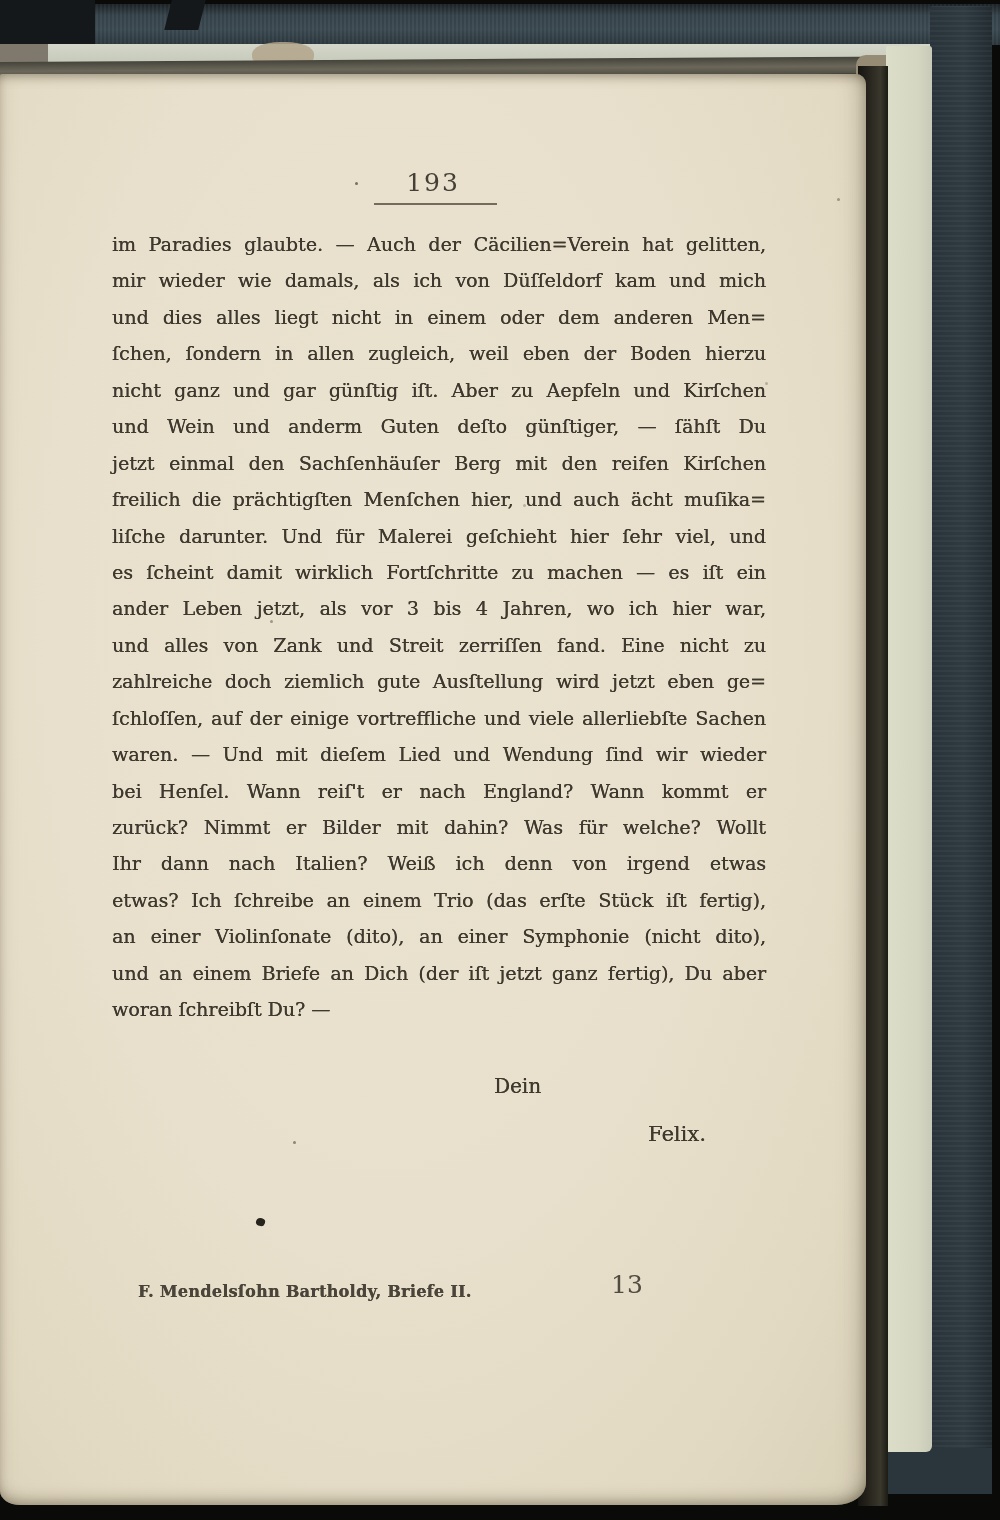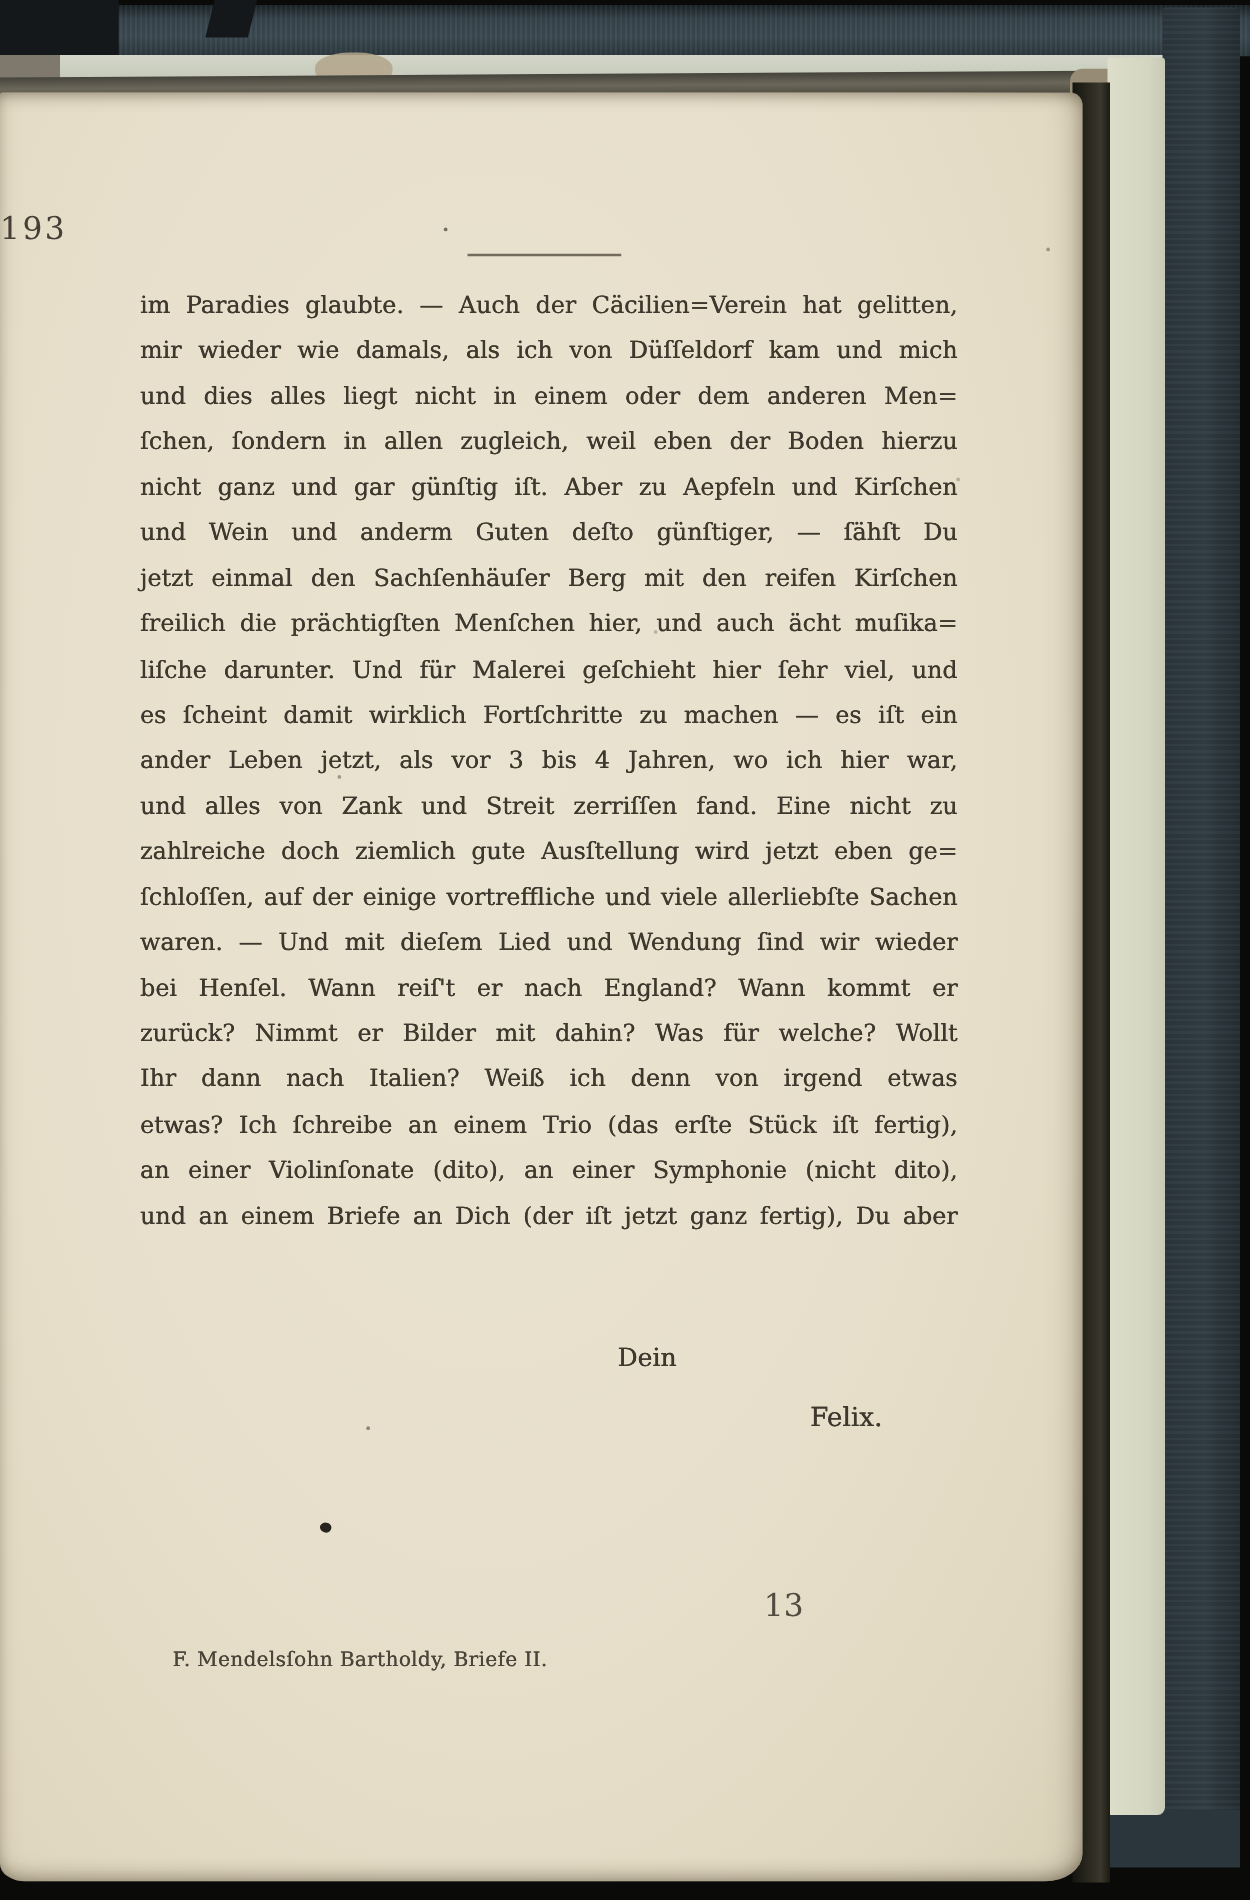--- a/index.html
+++ b/index.html
@@ -39,21 +39,21 @@
 
   
   .page{position:absolute;left:0;top:74px;width:866px;height:1431px;
     background:radial-gradient(ellipse at 45% 38%,#eae3d1 0%,#e8e0cc 50%,#e2d9c2 82%,#d9d0b8 100%);
     border-radius:2px 10px 30px 20px / 2px 10px 22px 14px;
     box-shadow:inset 0 7px 12px -6px rgba(80,70,50,.55),
                inset 0 -12px 18px -12px rgba(70,60,40,.6),
                inset -16px 0 26px -16px rgba(90,80,60,.55),
                inset 10px 0 24px -18px rgba(120,110,85,.4);}
 
-  .page-number{position:absolute;left:0;top:94px;width:866px;text-align:left;
+  .page-number{position:absolute;left:0;top:94px;width:866px;text-align:center;
     font-size:25px;letter-spacing:2px;color:#453f37;}
   .header-rule{position:absolute;left:374px;top:129px;width:123px;height:2px;background:#756b5c;}
 
   .letter-body{position:absolute;left:112px;top:152px;width:654px;color:#3e382e;
     font-size:19px;text-shadow:.25px 0 0 currentColor;}
   .bline{height:36.45px;line-height:36.45px;text-align:justify;text-align-last:justify;
     overflow:visible;white-space:normal;}
   .bline.last{text-align-last:left;}
 
   .valediction{position:absolute;left:494px;top:1000px;font-size:20px;color:#3e382e;
@@ -65,22 +65,22 @@
     border-radius:55% 45% 50% 50%;transform:rotate(20deg);}
   .specks{position:absolute;left:355px;top:108px;width:3px;height:3px;border-radius:50%;
     background:rgba(70,62,50,.7);
     box-shadow:482px 16px 0 rgba(90,80,62,.5),
                -85px 438px 0 rgba(100,90,70,.55),
                410px 200px 0 rgba(110,100,80,.4),
                -62px 959px 0 rgba(80,72,58,.6),
                168px 322px 0 rgba(115,105,85,.4);}
 
   .footer{position:absolute;left:0;top:1196px;width:866px;height:40px;color:#474138;}
-  .footer-booktitle{position:absolute;left:138px;top:12px;font-size:16px;font-weight:normal;
-    letter-spacing:.3px;color:#4a443a;text-shadow:.2px 0 0 currentColor;margin-top:36px;}
+  .footer-booktitle{position:absolute;left:138px;top:12px;font-size:16px;font-weight:bold;
+    letter-spacing:.3px;color:#4a443a;text-shadow:.2px 0 0 currentColor;}
   .signature-mark{position:absolute;left:611px;top:0;font-size:25px;color:#514b41;}
 </style>
 </head>
 <body>
 
 <div class="scene">
 
   <div class="cover-top-band"></div>
   <div class="cover-tear"></div>
   <div class="corner-dark"></div>
@@ -113,20 +113,21 @@
         <div class="bline">und alles von Zank und Streit zerriſſen fand. Eine nicht zu</div>
         <div class="bline">zahlreiche doch ziemlich gute Ausſtellung wird jetzt eben ge=</div>
         <div class="bline">ſchloſſen, auf der einige vortreffliche und viele allerliebſte Sachen</div>
         <div class="bline">waren. — Und mit dieſem Lied und Wendung ſind wir wieder</div>
         <div class="bline">bei Henſel. Wann reiſ't er nach England? Wann kommt er</div>
         <div class="bline">zurück? Nimmt er Bilder mit dahin? Was für welche? Wollt</div>
         <div class="bline">Ihr dann nach Italien? Weiß ich denn von irgend etwas</div>
         <div class="bline">etwas? Ich ſchreibe an einem Trio (das erſte Stück iſt fertig),</div>
         <div class="bline">an einer Violinſonate (dito), an einer Symphonie (nicht dito),</div>
         <div class="bline">und an einem Briefe an Dich (der iſt jetzt ganz fertig), Du aber</div>
+        <div class="bline last">woran ſchreibſt Du? —</div>
       </div>
 
     <div class="valediction">Dein</div>
     <div class="signature">Felix.</div>
 
     <div class="ink-blot"></div>
     <div class="specks"></div>
 
     <div class="footer">
       <div class="footer-booktitle">F. Mendelsſohn Bartholdy, Briefe II.</div>

